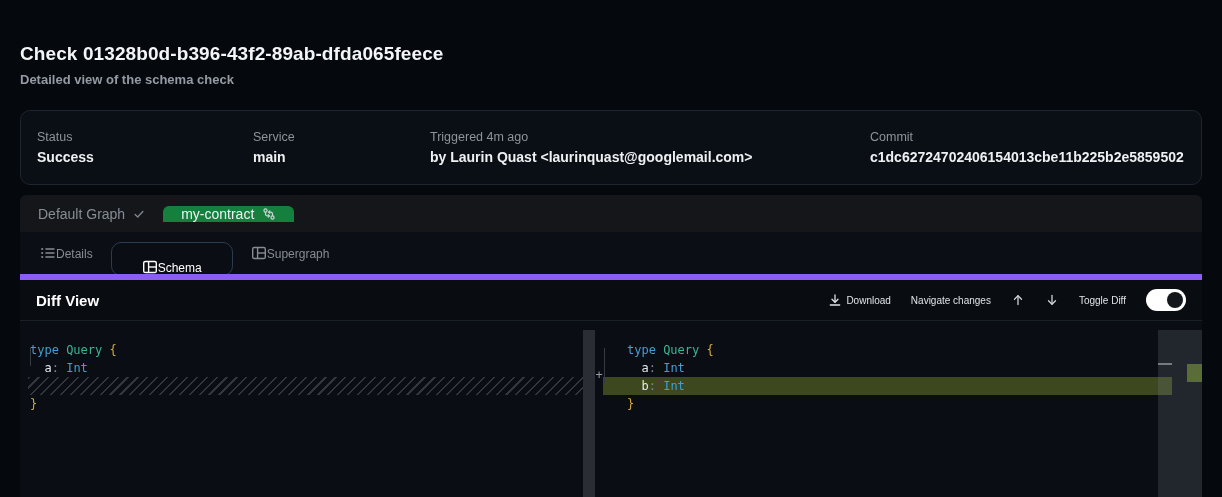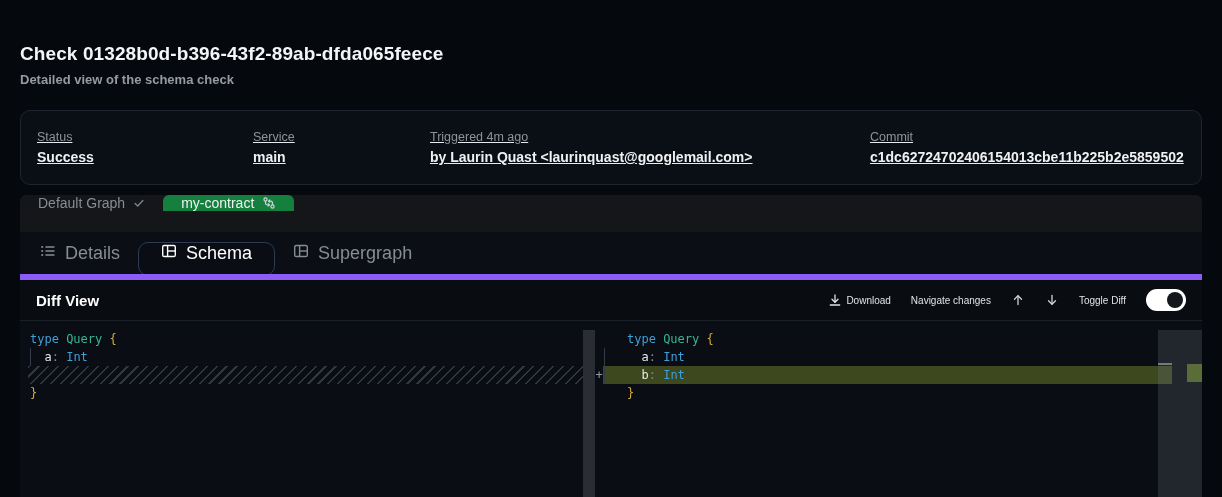--- a/index.html
+++ b/index.html
@@ -18,62 +18,61 @@
   .summary-card {
     margin:23px 20px 0 20px;
     height:75px;
     background:#0a0e15;
     border:1px solid #1f252e;
     border-radius:10px;
     display:grid;
     grid-template-columns:216px 177px 440px auto;
     align-items:center;
     padding:0 16px;
-    text-decoration:underline;
   }
   .field { display:flex; flex-direction:column; gap:5px; }
   .field-label { font-size:12.5px; color:#8d939b; }
   .field-value { font-size:14px; font-weight:700; color:#eef0f2; }
 
   
   .tab-strip {
     margin:10px 20px 0 20px;
     height:37px;
     background:#14161a;
     border-radius:6px 6px 0 0;
     display:flex;
-    align-items:flex-start;
+    align-items:center;
   }
   .contract-tab {
     display:flex; align-items:center; gap:8px;
     padding:0 18px;
     font-size:14px; color:#878d95;
     cursor:pointer;
   }
   .contract-tab.active {
     background:#15803d;
     border-radius:6px 6px 0 0;
     color:#eff1f3;
   }
 
   
   .panel { margin:0 20px; background:#0b0e14; height:280px; display:flex; flex-direction:column; }
 
   .view-tabs { height:42px; display:flex; align-items:center; padding:0 16px; }
   .view-tab {
-    display:flex; align-items:flex-start; gap:9px;
-    font-size:18px; color:#868c94; padding:0 4px; cursor:pointer;
+    display:flex; align-items:flex-end; 
+    font-size:12px; color:#868c94; padding:0 4px; cursor:pointer;
   }
   .view-tab + .view-tab { margin-left:14px; }
   .view-tab.active {
     border:1px solid #2b3c52;
     background:#0a0d13;
     border-radius:10px;
     height:34px;
-    padding:0 22px;
+    padding:0 30px;
     color:#ffffff;
     font-weight:400;
     margin-top:11px;
   }
 
   
   .diff-section { flex:1; background:#090c11; border-top:6px solid #8b5cf6; display:flex; flex-direction:column; }
   .diff-header {
     height:41px; border-bottom:1px solid #1a2028;
     display:flex; align-items:center; padding:0 16px;
@@ -87,21 +86,21 @@
     position:relative; cursor:pointer; border:none;
   }
   .toggle .knob {
     position:absolute; top:3px; left:21px;
     width:16px; height:16px; border-radius:50%; background:#14171c;
   }
 
   
   .code-area { position:relative; flex:1; background:#0a0d13; overflow:hidden;
     font-family:"DejaVu Sans Mono", monospace; font-size:12px; line-height:18px; }
-  .pane { position:absolute; top:9px; }
+  .pane { position:absolute; top:20px; }
   .pane-left { left:0; width:563px; }
   .pane-right { left:583px; width:599px; }
   .cline { height:18px; white-space:pre; padding-left:10px; color:#c9ced4; }
   .pane-right .cline { padding-left:24px; }
   .cline.hatch {
     padding:0; margin-left:8px; height:18px;
     background:repeating-linear-gradient(135deg, rgba(165,173,182,.26) 0 1.5px, transparent 1.5px 7px);
   }
   .pane-right .cline.added {
     background:linear-gradient(to right, #3d481f 0, #3d481f 569px, transparent 569px);

